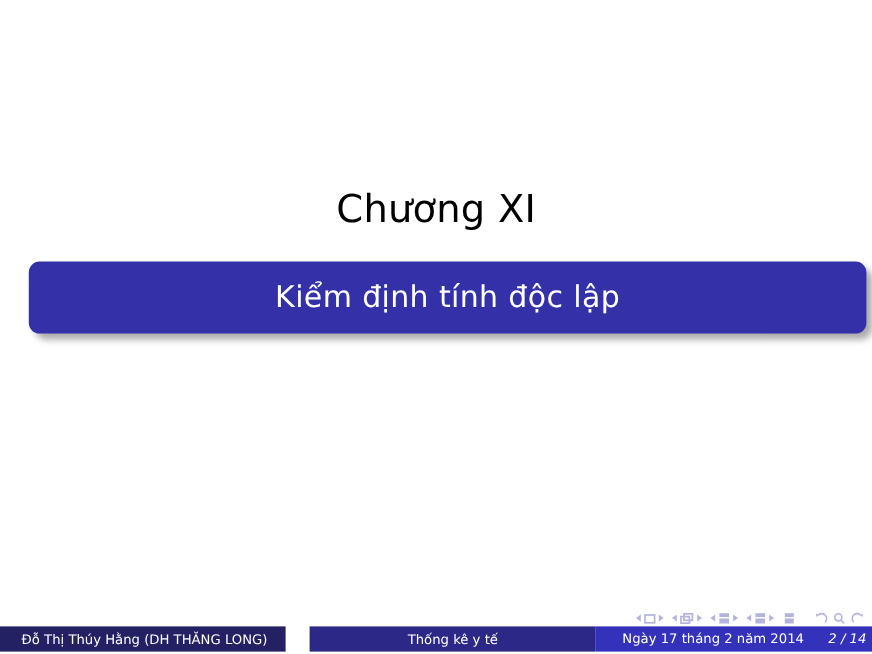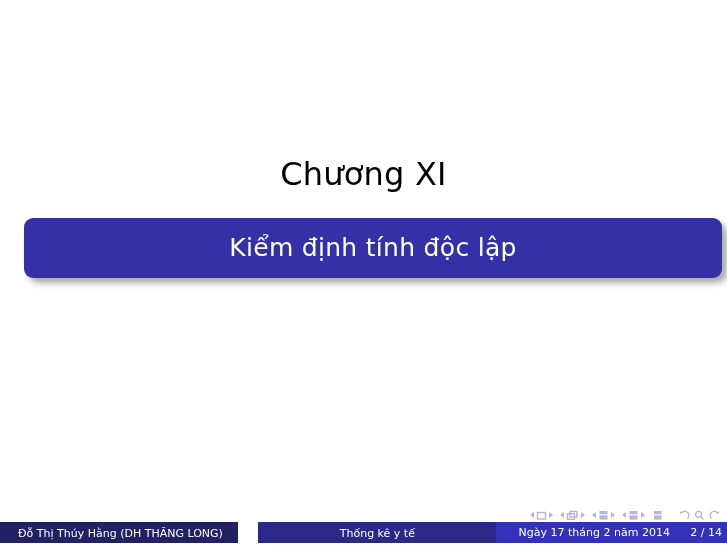--- a/index.html
+++ b/index.html
@@ -140,21 +140,21 @@
   }
   .seg-date {
     width: 237px;
     background: #3431bb;
     display: flex;
     align-items: center;
     justify-content: space-between;
     padding: 0 5px 0 16px;
   }
   .seg-date .date-text { flex: 1; text-align: center; }
-  .seg-date .page-text { margin-left: 14px; white-space: nowrap; }
+  .seg-date .page-text { margin-left: 14px; white-space: nowrap; font-style: italic; }
 </style>
 </head>
 <body>
 
 <div class="slide">
 
   <div class="chapter-label">Chương XI</div>
 
   <div class="title-block-wrap">
     <div class="title-block-shadow"></div>

